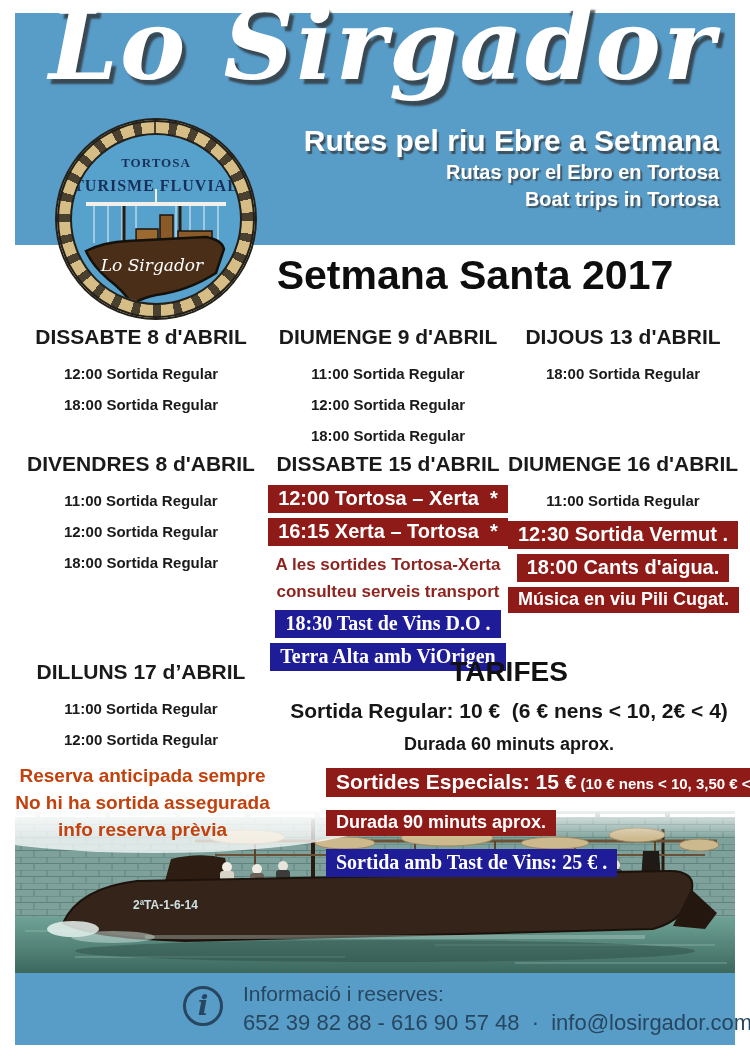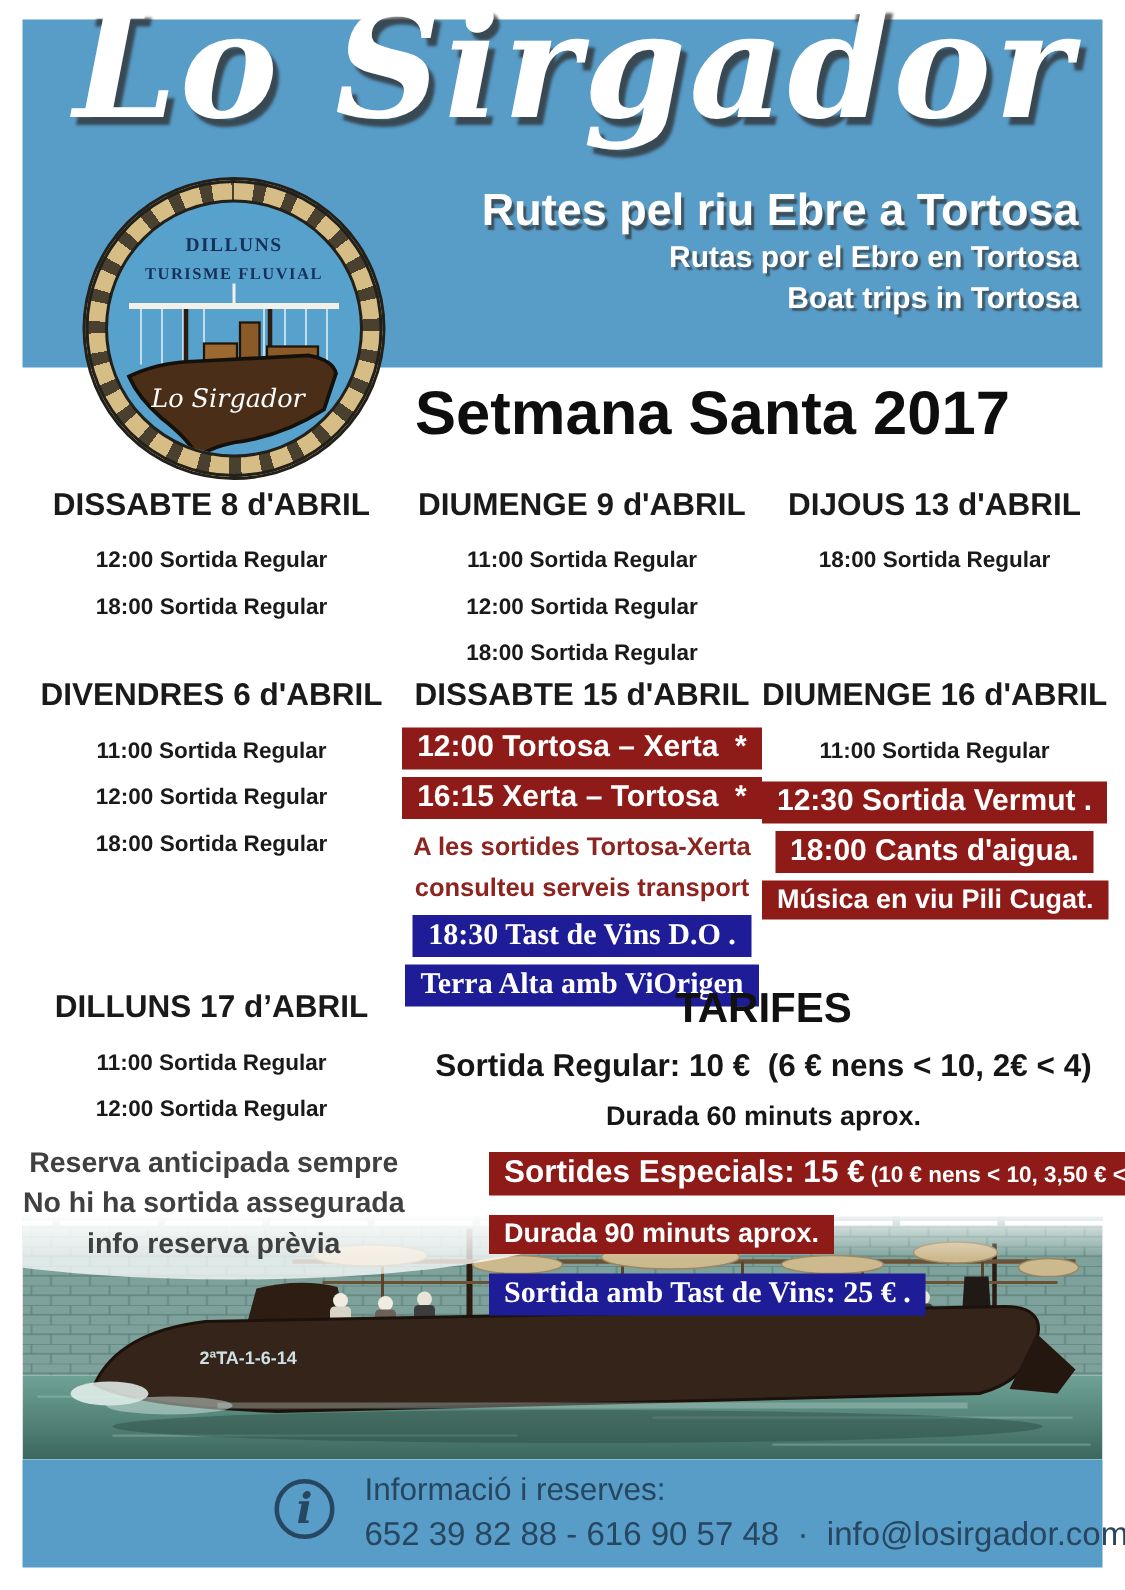--- a/index.html
+++ b/index.html
@@ -41,21 +41,21 @@
   .logo-inner {
     position:absolute; left:13px; top:13px; width:172px; height:172px;
     border-radius:50%; background:#57a2cc; border:2px solid #23201a;
     overflow:hidden; box-sizing:border-box;
   }
   .logo-line1, .logo-line2 {
     text-align:center; font-family:"Liberation Serif", serif; font-weight:bold;
     color:#17305a; letter-spacing:1px;
   }
   .logo-line1 { margin-top:20px; font-size:13px; }
-  .logo-line2 { margin-top:6px; font-size:11px; }
+  .logo-line2 { margin-top:6px; font-size:16px; }
   .logo-boat { position:absolute; left:8px; top:52px; width:152px; height:118px; }
 
   
   .main-title {
     position:absolute; left:275px; top:252px; width:400px; text-align:center;
     font-size:41px; font-weight:bold; color:#0e0e0e; letter-spacing:0px;
     white-space:nowrap;
   }
 
   
@@ -73,21 +73,21 @@
   .banner-small { font-size:18px; }
   .red-note { color:#8e2420; font-size:17px; font-weight:bold; line-height:27px; white-space:nowrap; }
 
   .row1 { top:325px; } .row2 { top:452px; } .row3 { top:660px; }
   .c1 { left:15px;  width:252px; }
   .c2 { left:262px; width:252px; }
   .c3 { left:508px; width:230px; }
 
   .notice {
     position:absolute; left:15px; top:762px; width:255px; text-align:center;
-    color:#404040; font-size:19px; font-weight:bold; line-height:27px; z-index:3;
+    color:#c2410c; font-size:19px; font-weight:bold; line-height:27px; z-index:3;
   }
 
   
   .tarifes {
     position:absolute; left:283px; top:656px; width:452px; text-align:center; z-index:3;
   }
   .tarifes-title { font-size:28px; font-weight:bold; color:#111; margin-bottom:8px; }
   .tarifes-regular { font-size:21px; font-weight:bold; color:#161616; line-height:30px; white-space:nowrap; }
   .tarifes-durada60 { font-size:18px; font-weight:bold; color:#161616; margin-top:8px; }
   .tarifes .banner-red, .tarifes .banner-blue { margin-top:13px;margin-left:43px; }
@@ -116,29 +116,29 @@
   .footer-line2 { font-size:22px; line-height:30px; white-space:nowrap; }
 </style>
 </head>
 <body>
 
 <div class="poster">
 
   <div class="header">
     <div class="script-title">Lo Sirgador</div>
     <div class="taglines">
-      <div class="tagline-1">Rutes pel riu Ebre a Tortosa</div>
+      <div class="tagline-1">Rutes pel riu Ebre a Setmana</div>
       <div class="tagline-2">Rutas por el Ebro en Tortosa</div>
       <div class="tagline-3">Boat trips in Tortosa</div>
     </div>
   </div>
 
   <div class="logo">
     <div class="logo-inner">
-      <div class="logo-line1">DILLUNS</div>
+      <div class="logo-line1">TORTOSA</div>
       <div class="logo-line2">TURISME FLUVIAL</div>
       <svg class="logo-boat" viewBox="0 0 152 118">
         <line x1="76" y1="2" x2="76" y2="16" stroke="#f2f0e8" stroke-width="2"></line>
         <rect x="6" y="15" width="140" height="4" fill="#f2f0e8"></rect>
         <g stroke="rgba(255,255,255,0.85)" stroke-width="1">
           <line x1="14" y1="19" x2="14" y2="56"></line>
             <line x1="28" y1="19" x2="28" y2="58"></line>
           <line x1="42" y1="19" x2="42" y2="58"></line>
             <line x1="56" y1="19" x2="56" y2="58"></line>
           <line x1="96" y1="19" x2="96" y2="58"></line>
@@ -169,21 +169,21 @@
     <div class="time">11:00 Sortida Regular</div>
     <div class="time">12:00 Sortida Regular</div>
     <div class="time">18:00 Sortida Regular</div>
   </div>
   <div class="col row1 c3">
     <div class="day-h">DIJOUS 13 d'ABRIL</div>
     <div class="time">18:00 Sortida Regular</div>
   </div>
 
   <div class="col row2 c1">
-    <div class="day-h">DIVENDRES 6 d'ABRIL</div>
+    <div class="day-h">DIVENDRES 8 d'ABRIL</div>
     <div class="time">11:00 Sortida Regular</div>
     <div class="time">12:00 Sortida Regular</div>
     <div class="time">18:00 Sortida Regular</div>
   </div>
   <div class="col row2 c2">
     <div class="day-h">DISSABTE 15 d'ABRIL</div>
     <div class="banner-red banner-fixed">12:00 Tortosa – Xerta &nbsp;*</div>
     <div class="banner-red banner-fixed">16:15 Xerta – Tortosa &nbsp;*</div>
     <div class="red-note">A les sortides Tortosa-Xerta</div>
     <div class="red-note">consulteu serveis transport</div>

